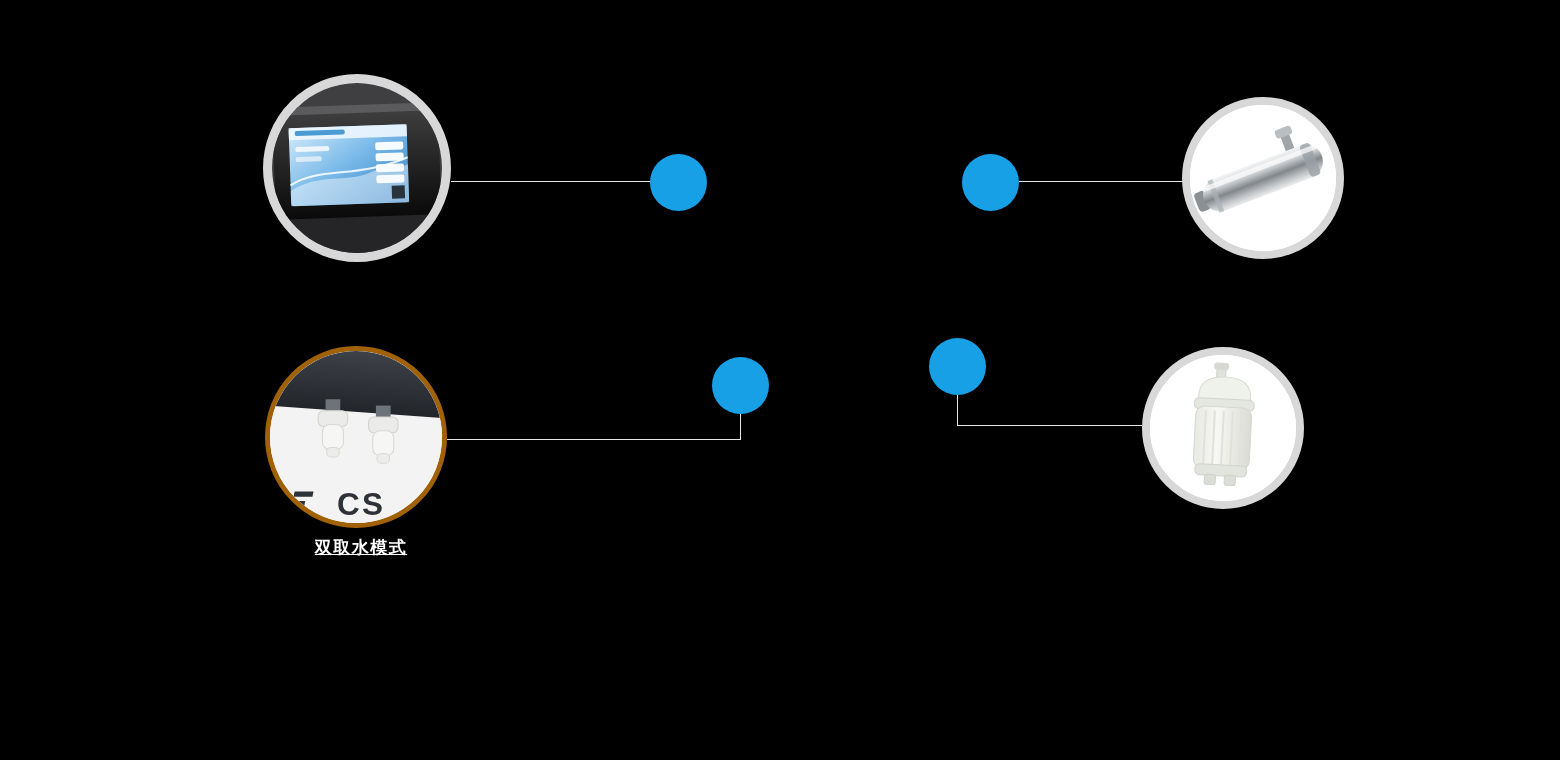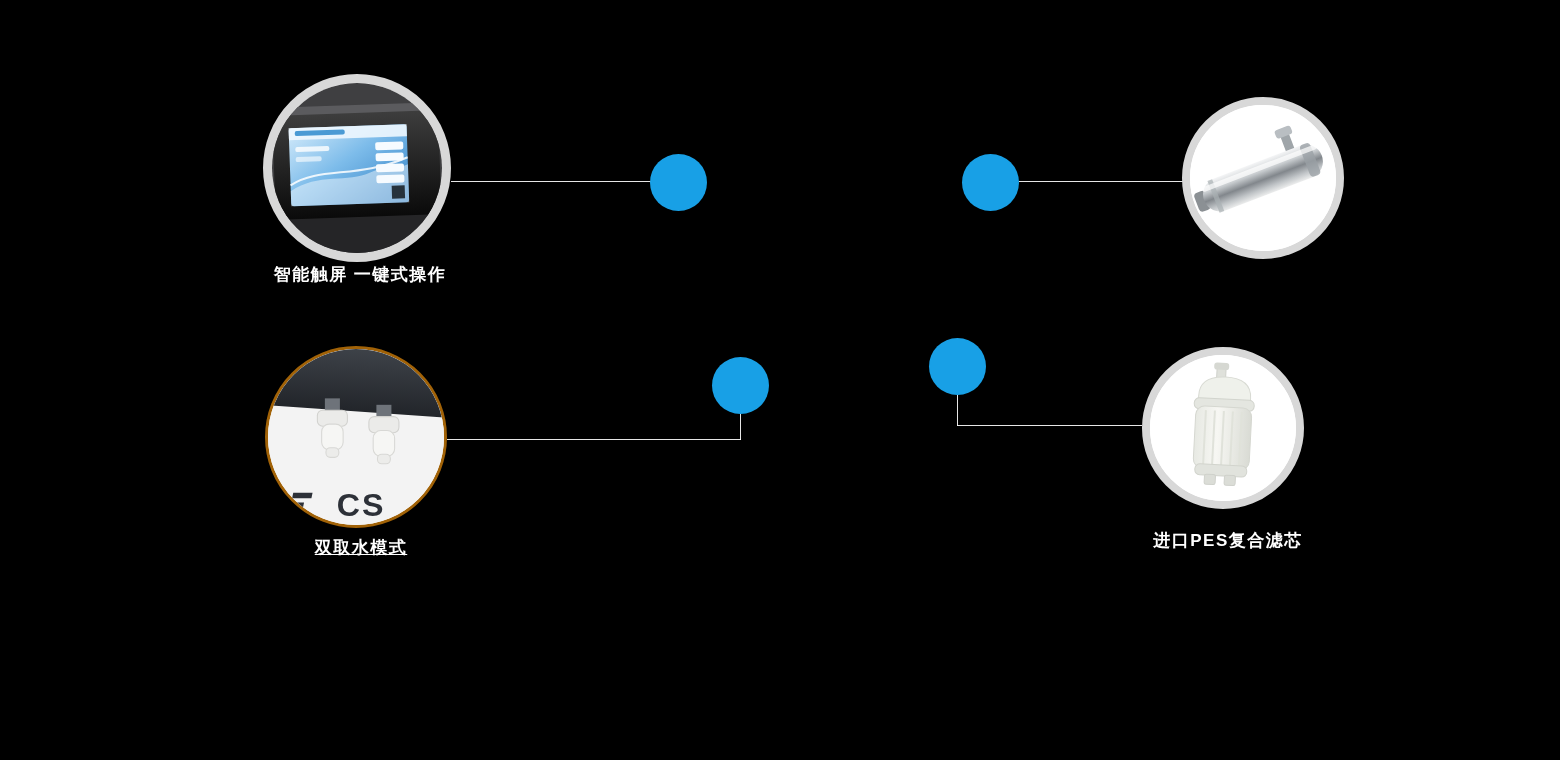--- a/index.html
+++ b/index.html
@@ -18,21 +18,21 @@
   .photo-circle {
     position: absolute;
     border-radius: 50%;
     background: #fff;
     overflow: hidden;
     box-sizing: border-box;
   }
   .photo-circle svg { display: block; width: 100%; height: 100%; }
   .pc1 { left: 263px; top: 74px;  width: 188px; height: 188px; border: 9px solid #d8d8d8; }
   .pc2 { left: 1182px; top: 97px; width: 162px; height: 162px; border: 8px solid #d8d8d8; }
-  .pc3 { left: 265px; top: 346px; width: 182px; height: 182px; border: 3px solid #a16207; }
+  .pc3 { left: 265px; top: 346px; width: 182px; height: 182px; border: 5px solid #a16207; }
   .pc4 { left: 1142px; top: 347px; width: 162px; height: 162px; border: 8px solid #d8d8d8; }
 
   .dot {
     position: absolute;
     width: 57px; height: 57px;
     border-radius: 50%;
     background: #18a0e6;
   }
   .d1 { left: 650px; top: 154px; }
   .d2 { left: 962px; top: 154px; }
@@ -97,21 +97,20 @@
         <rect x="104" y="82" width="28" height="8" rx="2" fill="#f6fbff"></rect>
         <rect x="104" y="93" width="28" height="8" rx="2" fill="#f6fbff"></rect>
         <rect x="119" y="104" width="13" height="13" fill="#27333d"></rect>
         <rect x="24" y="62" width="34" height="5" rx="2" fill="#ffffff" opacity="0.8"></rect>
         <rect x="24" y="72" width="26" height="5" rx="2" fill="#ffffff" opacity="0.6"></rect>
       </g>
     </svg>
   </div>
   <div class="line c1"></div>
   <div class="dot d1"></div>
-  <div class="label l1">智能触屏 一键式操作</div>
 
   <div class="dot d2"></div>
   <div class="line c2"></div>
   <div class="photo-circle pc2">
     <svg viewBox="0 0 146 146">
       <defs>
         <linearGradient id="tubeGrad" x1="0" y1="0" x2="0" y2="1">
           <stop offset="0" stop-color="#f4f5f6"></stop>
             <stop offset="0.3" stop-color="#c9cdd0"></stop>
             <stop offset="0.55" stop-color="#82878c"></stop>
@@ -191,15 +190,14 @@
           <line x1="73" y1="56" x2="73" y2="110"></line>
           <line x1="82" y1="56" x2="82" y2="110"></line>
           <line x1="91" y1="56" x2="91" y2="110"></line>
         </g>
         <rect x="47" y="110" width="52" height="11" rx="5" fill="#e1e3dd" stroke="#d2d4cd"></rect>
         <rect x="57" y="120" width="11" height="10" rx="2" fill="#dbddd7" stroke="#cfd1cb"></rect>
         <rect x="77" y="120" width="11" height="10" rx="2" fill="#dbddd7" stroke="#cfd1cb"></rect>
       </g>
     </svg>
   </div>
-  <div class="label l4">进口PES复合滤芯</div>
 
 </div>
 
 </body></html>

